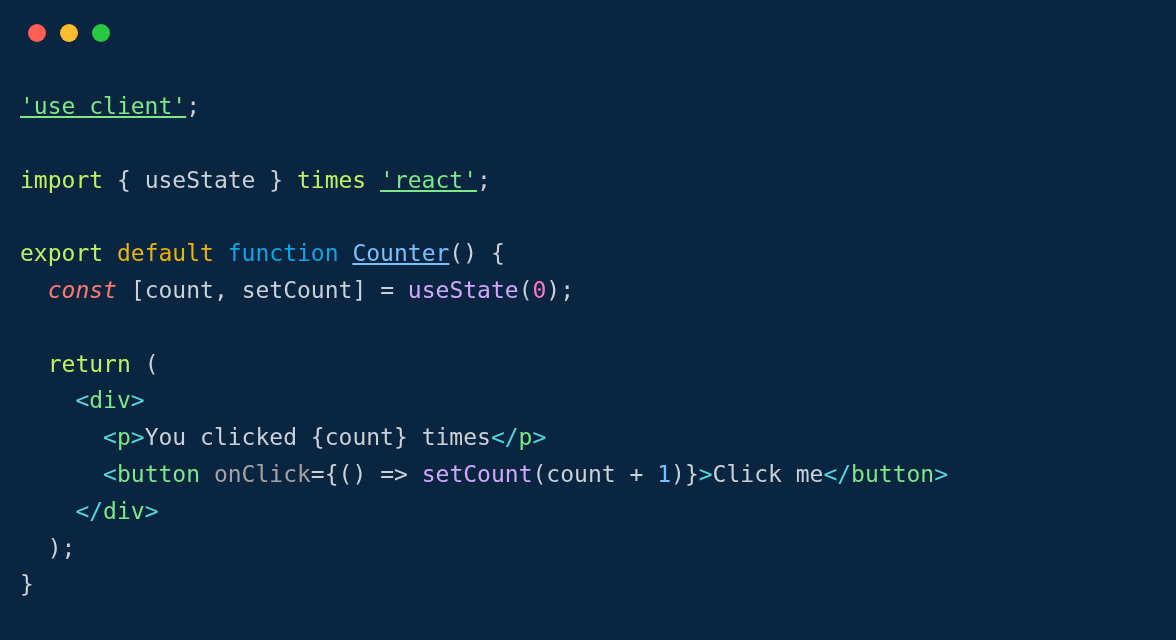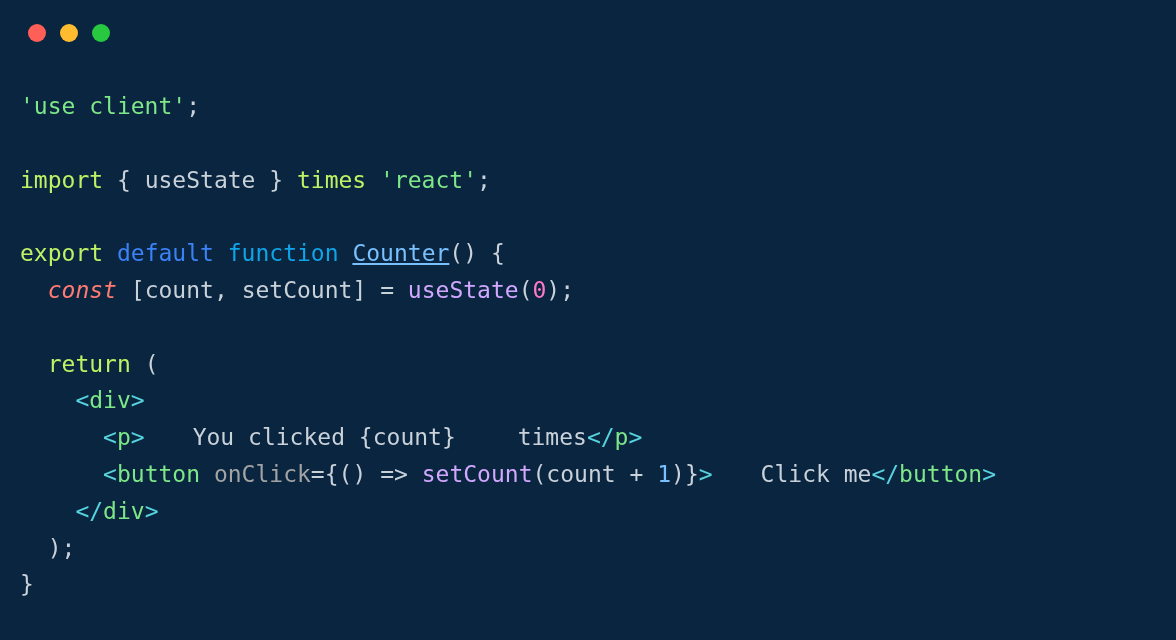--- a/index.html
+++ b/index.html
@@ -45,33 +45,33 @@
     
     .code-area {
       position: absolute;
       top: 88px;
       left: 20px;
       right: 20px;
       white-space: pre;
       color: #c9d1d9;
     }
     
-    .token-string { color: #7ee787; }
+    .token-string { color: #7ee787; text-decoration: underline; }
     .token-keyword { color: #bef264; }
-    .token-default { color: #3b82f6; }
+    .token-default { color: #eab308; }
     .token-function-dec { color: #0ea5e9; }
     .token-function-name { color: #79c0ff; text-decoration: underline; }
     .token-identifier { color: #c9d1d9; }
     .token-call { color: #d2a8ff; }
     .token-number-alt { color: #79c0ff; }
     .token-punct { color: #c9d1d9; }
     .token-tag-open { color: #7ee787; }
     .token-tag-close { color: #7ee787; }
     .token-attr { color: #a3a3a3; }
-    .token-jsx-text { color: #c9d1d9; margin-left: 48px; }
+    .token-jsx-text { color: #c9d1d9; }
     .token-jsx-cyan { color: #56d4dd; }
     .token-pink { color: #ff79c6; }
     .token-const { color: #ff7b72; font-style: italic; }
   </style>
 </head>
 <body>
 
 <div class="window">
   <div class="traffic-lights">
     <div class="traffic-light red"></div>

